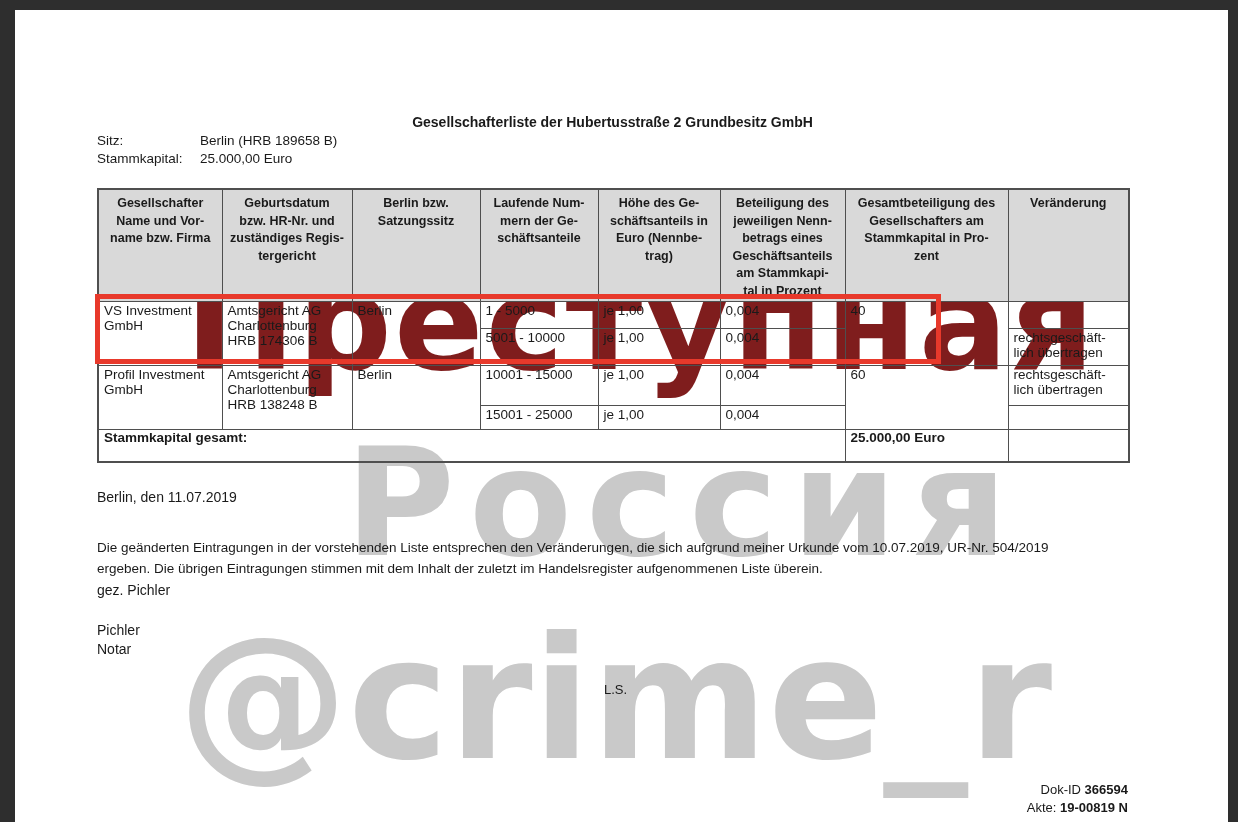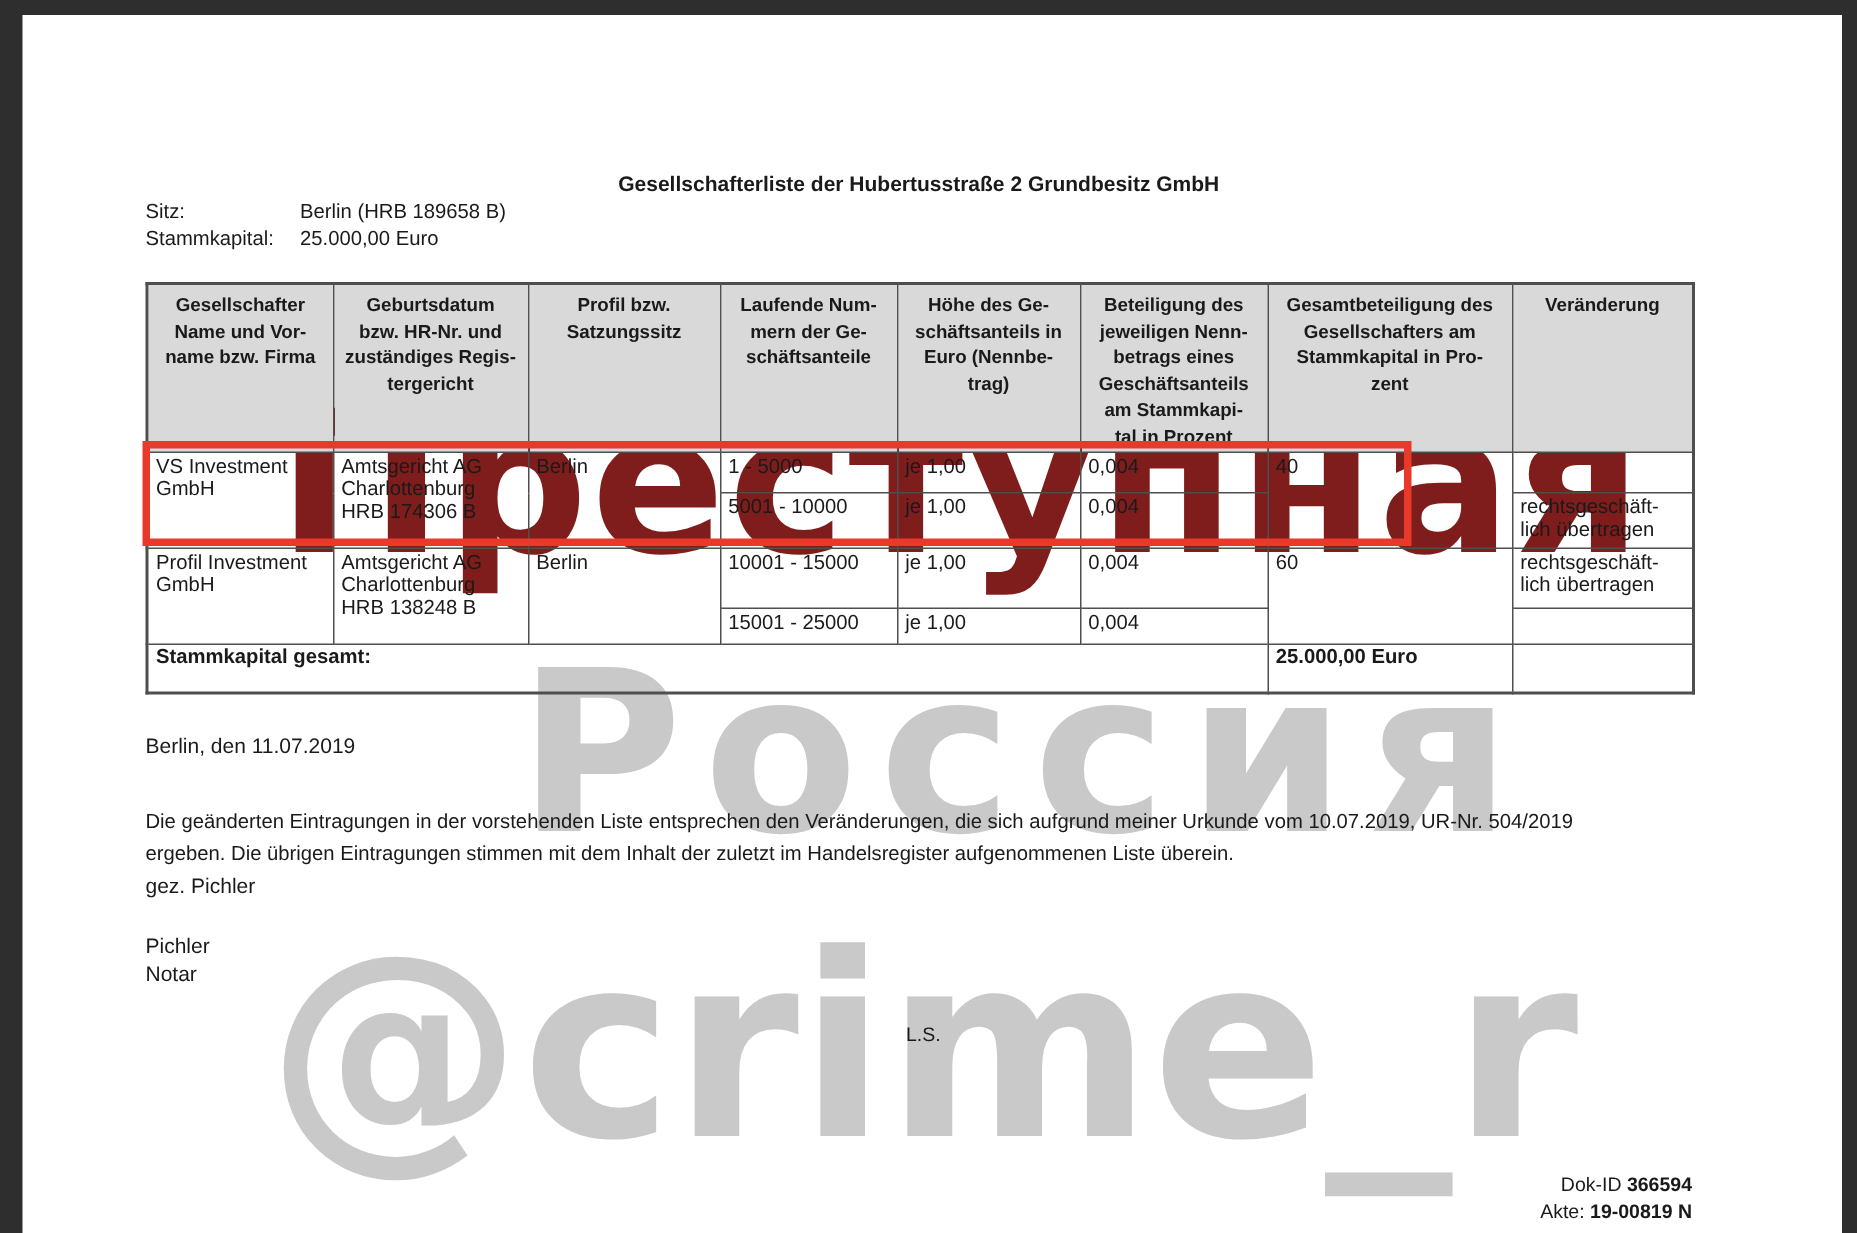--- a/index.html
+++ b/index.html
@@ -111,21 +111,21 @@
       </colgroup>
       <thead>
         <tr class="head-row">
           <th>Gesellschafter
 Name und Vor-
 name bzw. Firma</th>
           <th>Geburtsdatum
 bzw. HR-Nr. und
 zuständiges Regis-
 tergericht</th>
-          <th>Profil bzw.
+          <th>Berlin bzw.
 Satzungssitz</th>
           <th>Laufende Num-
 mern der Ge-
 schäftsanteile</th>
           <th>Höhe des Ge-
 schäftsanteils in
 Euro (Nennbe-
 trag)</th>
           <th>Beteiligung des
 jeweiligen Nenn-

